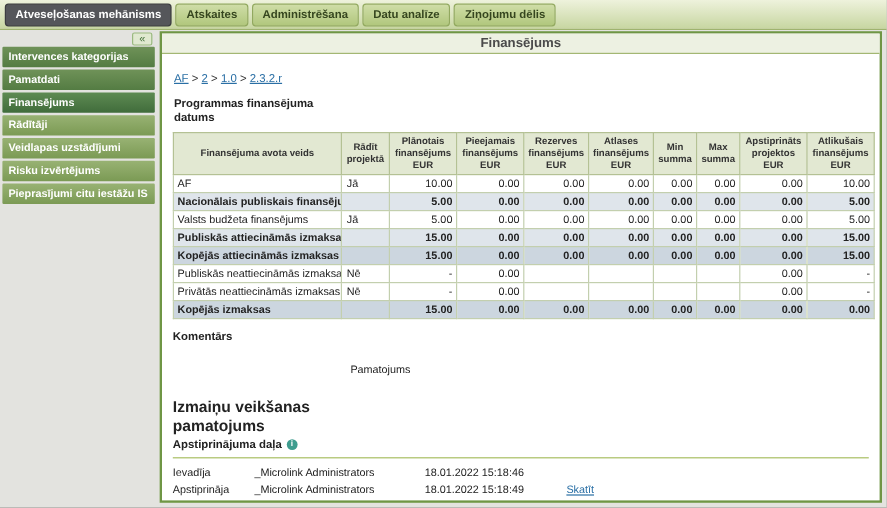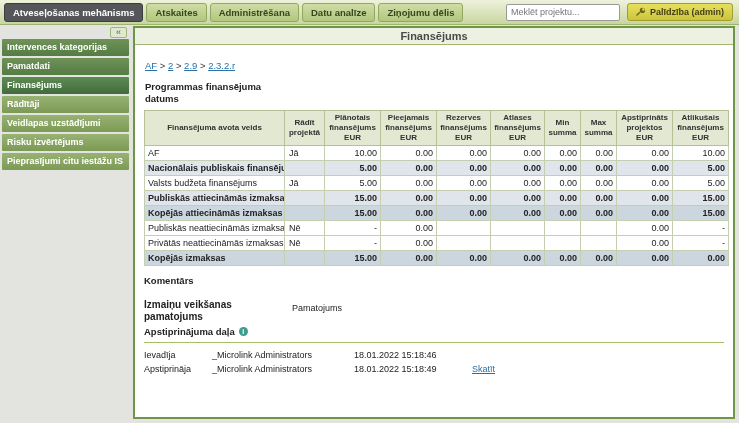--- a/index.html
+++ b/index.html
@@ -61,21 +61,21 @@
   .ftable th:nth-child(4){width:56px;}
   .ftable th:nth-child(5){width:54px;}
   .ftable th:nth-child(6){width:54px;}
   .ftable th:nth-child(7){width:36px;}
   .ftable th:nth-child(8){width:36px;}
   .ftable th:nth-child(9){width:56px;}
   .ftable th:nth-child(10){width:56px;}
 
   .comment-lbl{margin-top:9px;font-weight:bold;font-size:9.5px;}
   .reason-row{display:flex;margin-top:13px;}
-  .reason-lbl{width:120px;font-weight:bold;font-size:10px;line-height:1.25;}
+  .reason-lbl{width:120px;font-weight:bold;font-size:13px;line-height:1.25;margin-top:32px;}
   .reason-val{font-size:9px;padding-top:4px;margin-left:28px;}
   .approval-row{margin-top:2px;display:flex;align-items:center;gap:4px;font-weight:bold;font-size:9.5px;}
   .info-icon{width:9px;height:9px;border-radius:50%;background:#3f9d8f;color:#fff;font-size:7px;
     line-height:9px;text-align:center;display:inline-block;font-weight:bold;}
   .sep-line{border:none;border-top:1px solid #a9bf63;margin:5px 0 7px 0;}
 
   .audit-row{display:flex;margin-bottom:4px;font-size:9px;align-items:baseline;}
   .a-label{width:68px;}
   .a-user{width:142px;}
   .a-time{width:118px;}
@@ -91,33 +91,20 @@
 <div id="screen">
 
   <div class="topbar">
     <div style="display:flex;gap:3px;">
         <div class="tab active">Atveseļošanas mehānisms</div>
         <div class="tab">Atskaites</div>
         <div class="tab">Administrēšana</div>
         <div class="tab">Datu analīze</div>
         <div class="tab">Ziņojumu dēlis</div>
       </div>
-    <div class="topbar-right">
-      <input class="search-input" type="text" placeholder="Meklēt projektu..." style="">
-      <button class="help-btn">
-        <span style="display:inline-flex;">
-          <svg width="10" height="10" viewBox="0 0 10 10">
-            <path d="M1 9 L4.3 5.7 L3.3 4.7 L0 8 Z" fill="#6b6414"></path>
-            <circle cx="6.4" cy="3.4" r="2.6" fill="#6b6414"></circle>
-            <circle cx="7.3" cy="2.5" r="1.3" fill="#ddd75a"></circle>
-          </svg>
-        </span>
-        <span>Palīdzība (admin)</span>
-      </button>
-    </div>
   </div>
 
   <div class="sidebar">
     <div class="collapse-row">
       <div class="collapse-btn">«</div>
     </div>
     <div>
         <div class="side-item dark">Intervences kategorijas</div>
         <div class="side-item dark">Pamatdati</div>
         <div class="side-item dark active">Finansējums</div>
@@ -125,21 +112,21 @@
         <div class="side-item">Veidlapas uzstādījumi</div>
         <div class="side-item">Risku izvērtējums</div>
         <div class="side-item">Pieprasījumi citu iestāžu IS</div>
       </div>
   </div>
 
   <div class="panel">
     <div class="panel-header">Finansējums</div>
     <div class="panel-body">
 
-      <div class="breadcrumb"><a class="bc-link">AF</a><span class="bc-sep"> &gt; </span><a class="bc-link">2</a><span class="bc-sep"> &gt; </span><a class="bc-link">2.9</a><span class="bc-sep"> &gt; </span><a class="bc-link">2.3.2.r</a></div>
+      <div class="breadcrumb"><a class="bc-link">AF</a><span class="bc-sep"> &gt; </span><a class="bc-link">2</a><span class="bc-sep"> &gt; </span><a class="bc-link">1.0</a><span class="bc-sep"> &gt; </span><a class="bc-link">2.3.2.r</a></div>
 
       <div class="section-label">Programmas finansējuma datums</div>
 
       <table class="ftable">
         <thead>
             <tr>
               <th>Finansējuma avota veids</th>
               <th>Rādīt projektā</th>
               <th>Plānotais finansējums EUR</th>
               <th>Pieejamais finansējums EUR</th>

